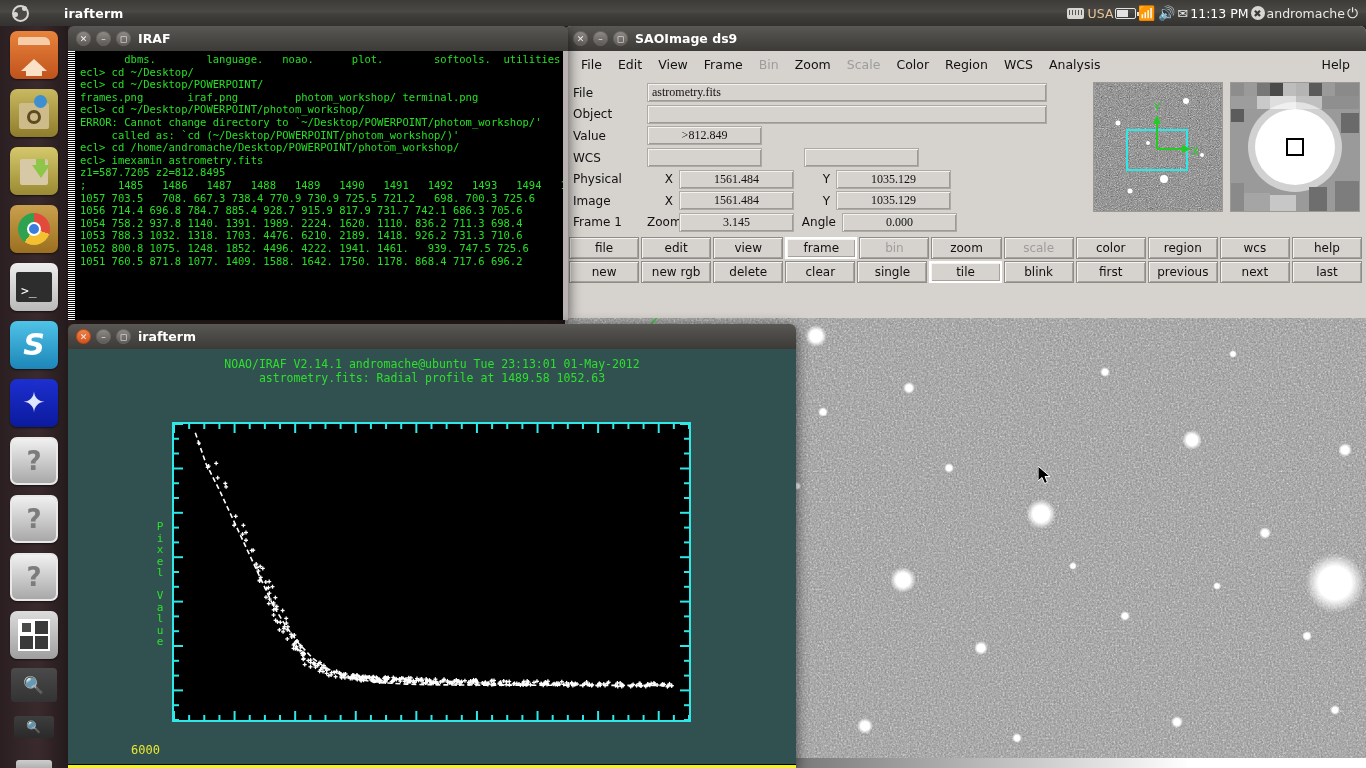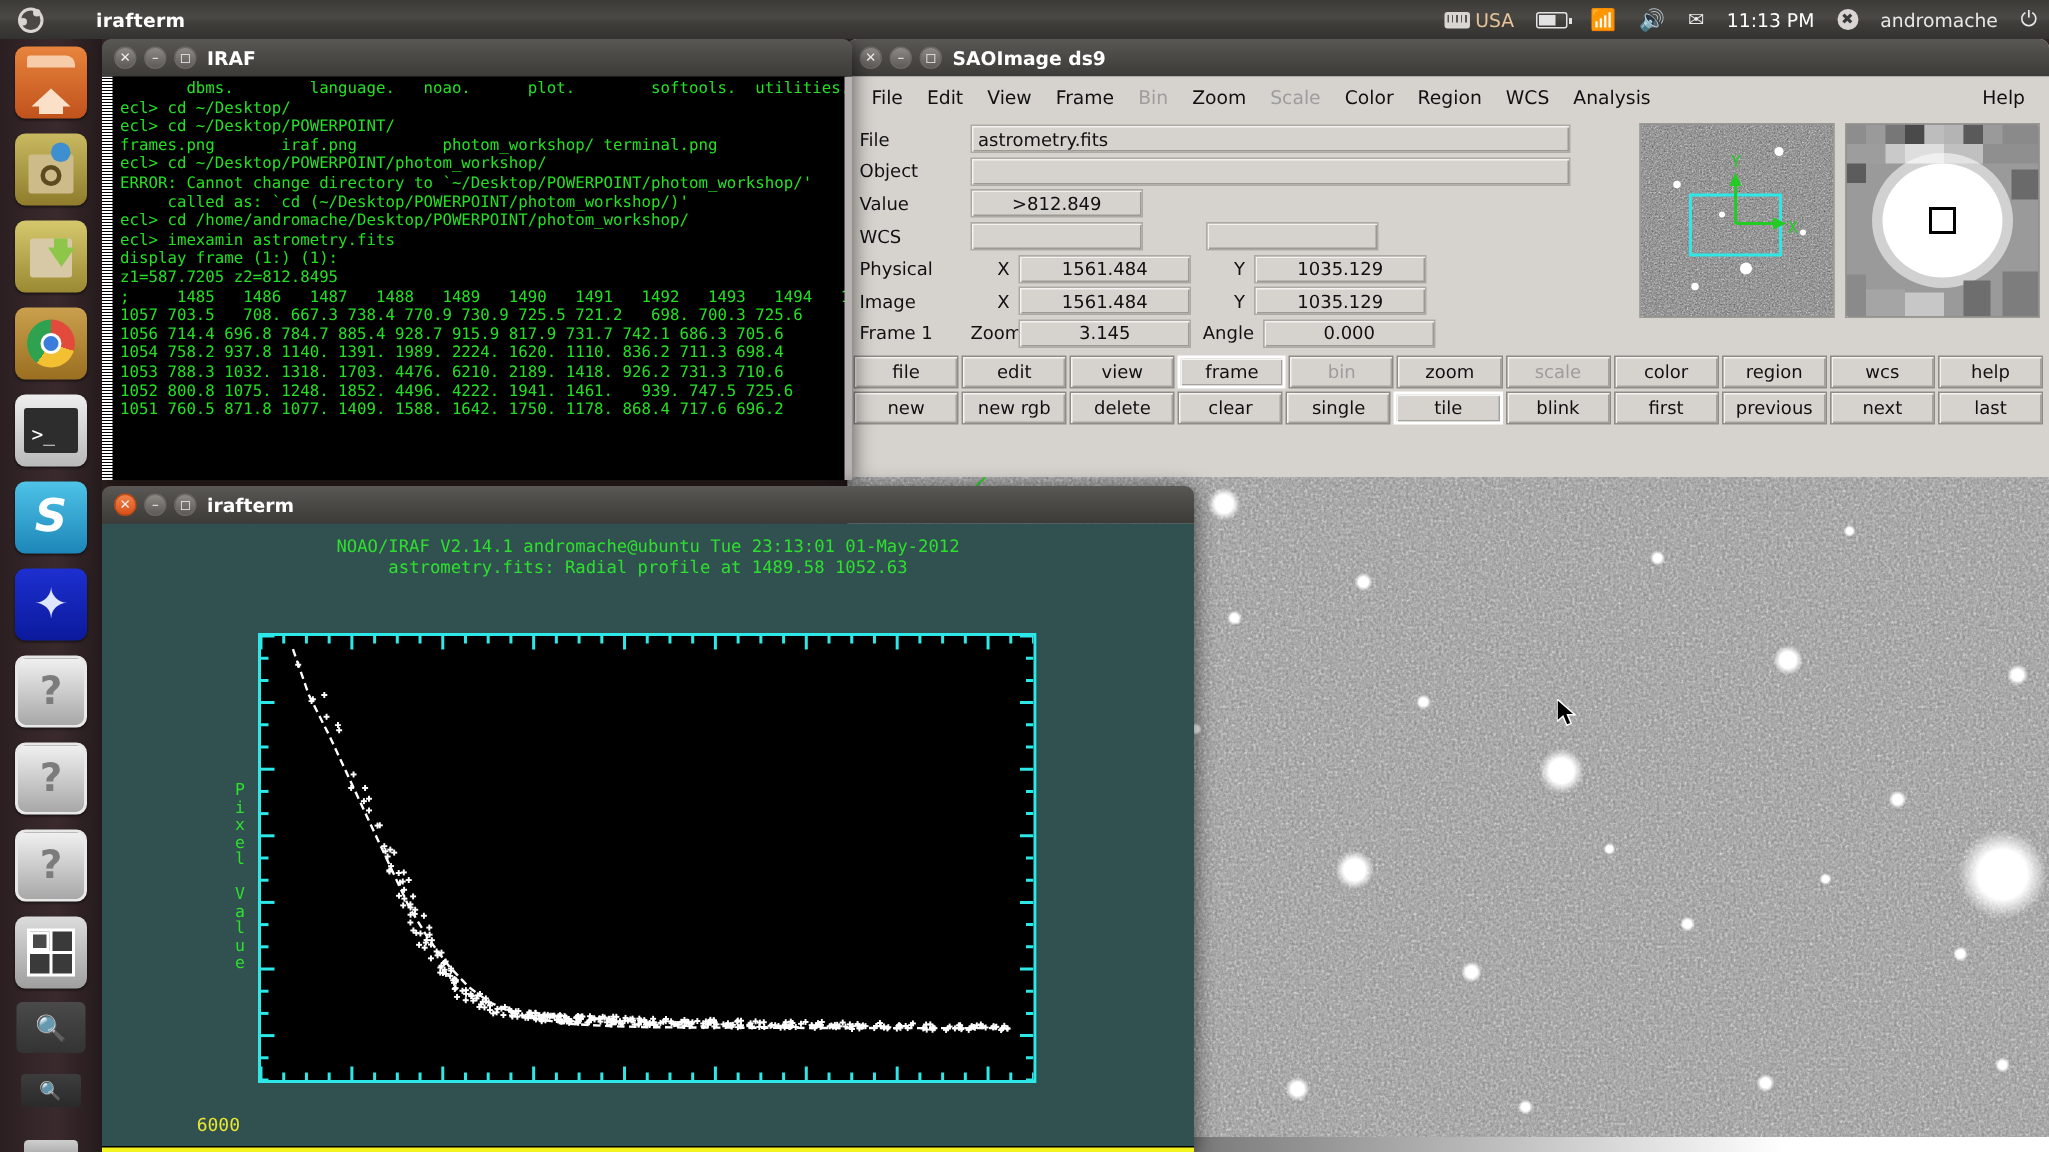--- a/index.html
+++ b/index.html
@@ -13,21 +13,21 @@
     background:linear-gradient(to bottom,#3c3b37 0%,#4a4945 45%,#403f3b 55%,#333230 100%);
     color:#e8e8e8; font-size:12.5px; display:flex; align-items:center; z-index:60; }
   #ubuntu-logo { width:40px; height:26px; display:flex; align-items:center; justify-content:center; }
   .logo-circle { width:17px; height:17px; border-radius:50%; border:2px solid #d8d5d2;
      position:relative; background:#4a4945; }
   .logo-circle::before { content:""; position:absolute; width:5px; height:5px; border-radius:50%;
      background:#d8d5d2; left:-1px; top:5px; }
   .logo-circle::after { content:""; position:absolute; width:5px; height:5px; border-radius:50%;
      background:#d8d5d2; right:0px; top:-1px; }
   #panel-app-title { font-weight:bold; font-size:12.5px; color:#ffffff; margin-left:24px; letter-spacing:.2px;}
-  #panel-right { margin-left:auto; display:flex; align-items:center; gap:15px; padding-right:8px; font-size:12.5px;}
+  #panel-right { margin-left:auto; display:flex; align-items:center; gap:2px; padding-right:8px; font-size:12.5px;}
   .ind { display:flex; align-items:center; gap:4px; color:#f2f2f2; }
   .kbd-glyph { display:inline-block; width:17px; height:11px; background:#d9d6d2; border-radius:2px;
      position:relative; }
   .kbd-glyph::after{content:"";position:absolute;left:2px;top:2px;right:2px;bottom:4px;
      background:repeating-linear-gradient(to right,#555 0 1px,transparent 1px 3px);}
   .usa-text { color:#e8c39a; }
   .batt { width:21px; height:11px; border:1.6px solid #e2e2e2; border-radius:2px; position:relative; }
   .batt::after { content:""; position:absolute; right:-4px; top:3px; width:2.5px; height:4px; background:#e2e2e2; }
   .batt i { position:absolute; left:1px; top:1px; bottom:1px; width:55%; background:#e2e2e2; display:block;}
   .wifi { font-size:14px; }
@@ -116,21 +116,21 @@
   .ds9-menu.dim { color:#9d9d9d; }
   #ds9-help { margin-left:auto; padding:3px 8px; }
   #ds9-info { display:flex; padding:4px 6px 2px 8px; gap:6px; }
   #ds9-fields { width:520px; }
   .fld-row { display:flex; align-items:center; height:21.6px; font-size:12px; color:#111; }
   .fld-lbl { width:74px; }
   .fld-sub { width:42px; text-align:right; padding-right:6px; }
   .fld-sub2 { width:48px; text-align:right; padding-right:6px; }
   .inp { background:#d6d2ce; border:1px solid #adaaa6; box-shadow:inset 1px 1px 0 #f4f2f0,
         inset -1px -1px 0 #9d9a96; height:19px; font-size:12px; display:flex; align-items:center;
-        justify-content:center; color:#111; }
+        justify-content:center; color:#111;font-family:Liberation Serif, serif; }
   .inp.wide  { width:400px; justify-content:flex-start; padding-left:4px; }
   .inp.med   { width:115px; }
   .inp.med2  { width:115px; }
   #ds9-panels { display:flex; gap:7px; }
   .pan { width:130px; height:130px; border:1px solid #9d9a96;
      box-shadow:inset 1px 1px 0 #f4f2f0; position:relative; overflow:hidden; background:#888; }
   #ds9-buttons { padding:2px 4px 0 4px; }
   .btnrow { display:flex; gap:2px; margin-bottom:2px; }
   .ds9-btn { flex:1; height:22px; font-size:12px; color:#111; background:#d6d2ce;
      border:1px solid #8f8c88; box-shadow:inset 1px 1px 0 #f6f4f2, inset -1px -1px 0 #a5a29e;
@@ -503,21 +503,20 @@
         <div class="iraf-text">       dbms.        language.   noao.      plot.        softools.  utilities.</div>
         <div class="iraf-text"></div>
         <div class="iraf-text">ecl&gt; cd ~/Desktop/</div>
         <div class="iraf-text">ecl&gt; cd ~/Desktop/POWERPOINT/</div>
         <div class="iraf-text">frames.png       iraf.png         photom_workshop/ terminal.png</div>
         <div class="iraf-text">ecl&gt; cd ~/Desktop/POWERPOINT/photom_workshop/</div>
         <div class="iraf-text">ERROR: Cannot change directory to `~/Desktop/POWERPOINT/photom_workshop/'</div>
         <div class="iraf-text">     called as: `cd (~/Desktop/POWERPOINT/photom_workshop/)'</div>
         <div class="iraf-text">ecl&gt; cd /home/andromache/Desktop/POWERPOINT/photom_workshop/</div>
         <div class="iraf-text">ecl&gt; imexamin astrometry.fits</div>
-        <div class="iraf-text">display frame (1:) (1):</div>
         <div class="iraf-text">z1=587.7205 z2=812.8495</div>
         <div class="iraf-text">;     1485   1486   1487   1488   1489   1490   1491   1492   1493   1494   1495</div>
         <div class="iraf-text">1057 703.5   708. 667.3 738.4 770.9 730.9 725.5 721.2   698. 700.3 725.6</div>
         <div class="iraf-text">1056 714.4 696.8 784.7 885.4 928.7 915.9 817.9 731.7 742.1 686.3 705.6</div>
         <div class="iraf-text">1054 758.2 937.8 1140. 1391. 1989. 2224. 1620. 1110. 836.2 711.3 698.4</div>
         <div class="iraf-text">1053 788.3 1032. 1318. 1703. 4476. 6210. 2189. 1418. 926.2 731.3 710.6</div>
         <div class="iraf-text">1052 800.8 1075. 1248. 1852. 4496. 4222. 1941. 1461.   939. 747.5 725.6</div>
         <div class="iraf-text">1051 760.5 871.8 1077. 1409. 1588. 1642. 1750. 1178. 868.4 717.6 696.2</div>
       </div>
     </div>

